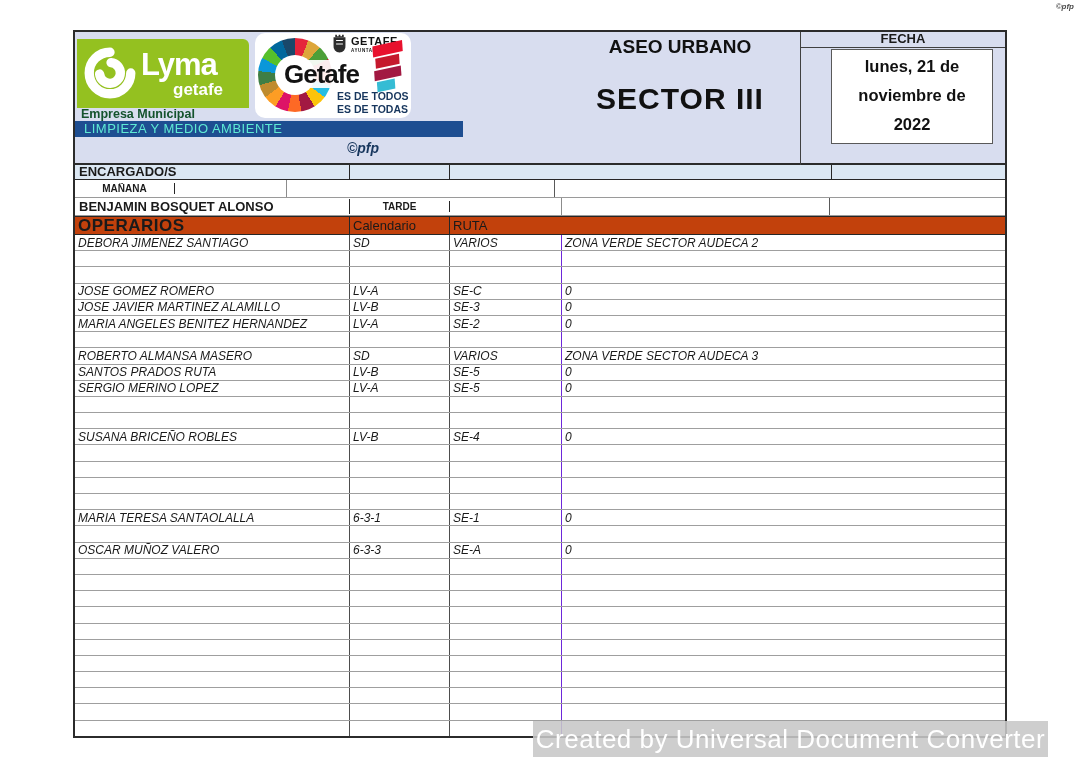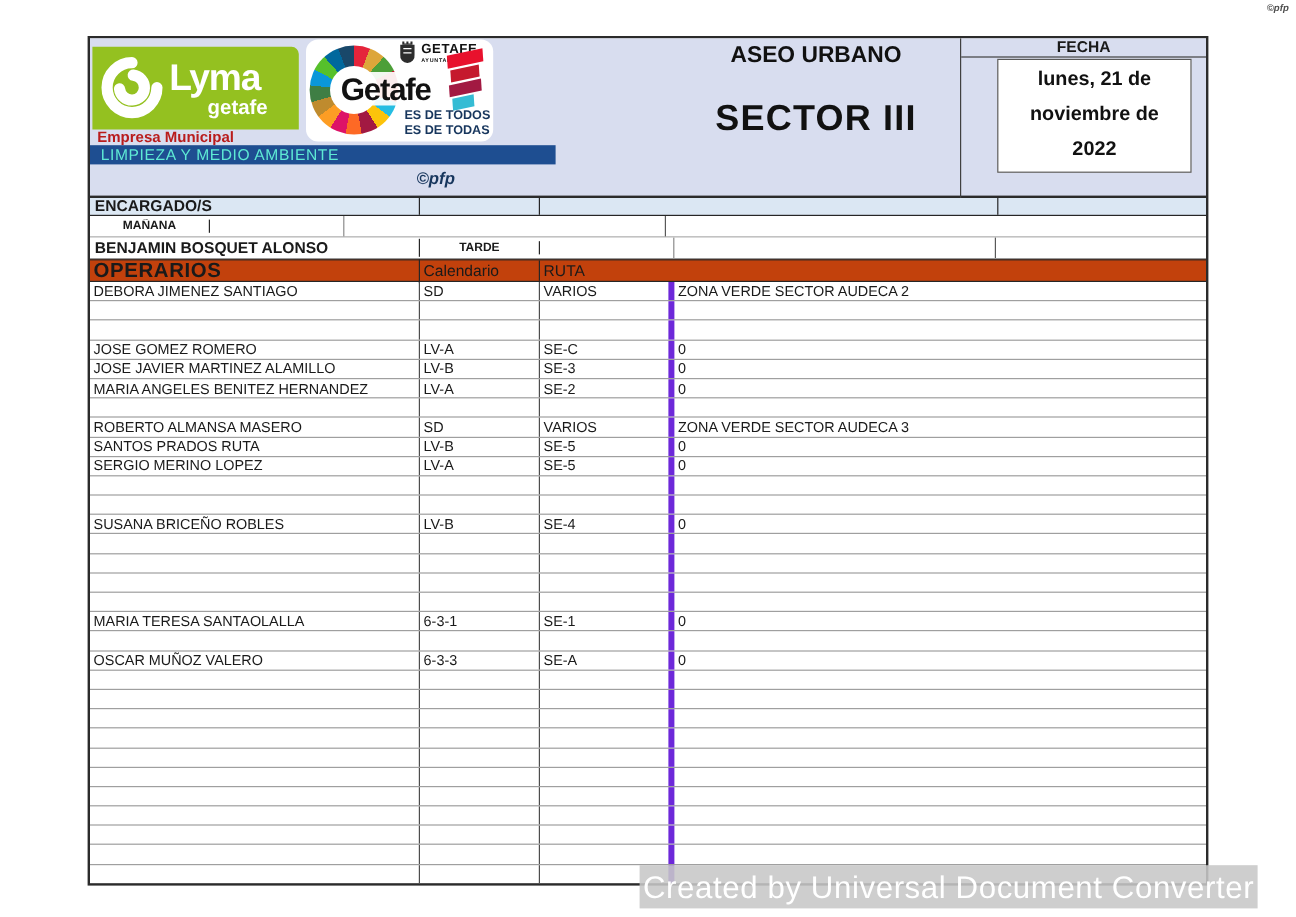--- a/index.html
+++ b/index.html
@@ -22,21 +22,21 @@
     position:relative; height:133px; background:#d8ddef;
     border-bottom:2px solid #2b2b2b; flex:0 0 auto;
   }
   .green-box {
     position:absolute; left:2px; top:7px; width:172px; height:69px;
     background:#94c120; border-radius:0 6px 0 0;
   }
   .swirl { position:absolute; left:6px; top:7px; width:54px; height:54px; }
   .lyma-word { position:absolute; left:64px; top:8px; color:#fff; font-weight:bold; font-size:31px; letter-spacing:-1px; }
   .lyma-sub  { position:absolute; left:96px; top:41px; color:#fff; font-weight:bold; font-size:17px; letter-spacing:0px; }
-  .empresa { position:absolute; left:6px; top:75px; color:#b91c1c; font-size:12.5px; font-weight:600; }
+  .empresa { position:absolute; left:6px; top:75px; color:#14532d; font-size:12.5px; font-weight:600; }
   .blue-bar {
     position:absolute; left:0px; top:89px; width:388px; height:16px; background:#1e4e91;
     color:#5eead4; font-size:13px; line-height:16px; padding-left:9px; letter-spacing:0.5px;
   }
   .pfp { position:absolute; left:272px; top:108px; color:#17365d; font-size:14px; font-weight:bold; font-style:italic; }
   .getafe-logo {
     position:absolute; left:180px; top:1px; width:156px; height:85px;
     background:#ffffff; border-radius:10px;
   }
   .sdg-wheel {
@@ -95,26 +95,26 @@
   .enc-row .cshift { width:100px; font-size:10px; font-weight:bold; text-align:center; border-right:1px solid #262626; }
   .enc-row .c3 { width:112px; border-right:1px solid #8c8c8c; height:100%; }
   .enc-row .c4 { width:268px; border-right:1px solid #595959; height:100%; }
   .enc-row .c5 { flex:1; height:100%; }
   .op-header { height:19px; background:#c2410c; border-top:1px solid #262626; border-bottom:1px solid #262626; align-items:center; }
   .op-header .c1 { width:275px; font-size:17px; font-weight:bold; padding-left:3px; border-right:1px solid #262626; letter-spacing:0.5px; }
   .op-header .c2 { width:100px; font-size:13px; padding-left:3px; border-right:1px solid #262626; height:100%; line-height:18px; }
   .op-header .c3 { flex:1; font-size:13px; padding-left:3px; height:100%; line-height:18px; }
   
   .data-grid { flex:1 1 auto; display:flex; flex-direction:column; }
-  .op-row { flex:1 1 0; display:flex; border-bottom:1px solid #9f9f9f; align-items:center; min-height:0; }
+  .op-row { flex:1 1 0; display:flex; border-bottom:1px solid #9f9f9f; align-items:center; min-height:0;font-style:italic; }
   .op-row:last-child { border-bottom:none; }
   .op-row .cell { font-size:12px; padding-left:3px; height:100%; display:flex; align-items:center; }
   .op-row .cname { width:275px; border-right:1px solid #4d4d4d; }
   .op-row .ccal  { width:100px; border-right:1px solid #4d4d4d; }
-  .op-row .cruta { width:112px; border-right:5px solid #6d28d9; }
+  .op-row .cruta { width:112px; border-right:1px solid #6d28d9; }
   .op-row .czona { flex:1; }
   
   .watermark {
     position:absolute; left:533px; top:721px; width:515px; height:36px;
     background:rgba(199,199,199,0.88); color:#ffffff; font-size:26px;
     display:flex; align-items:center; justify-content:center; z-index:5; letter-spacing:0.5px;
   }
 </style>
 </head>
 <body>

